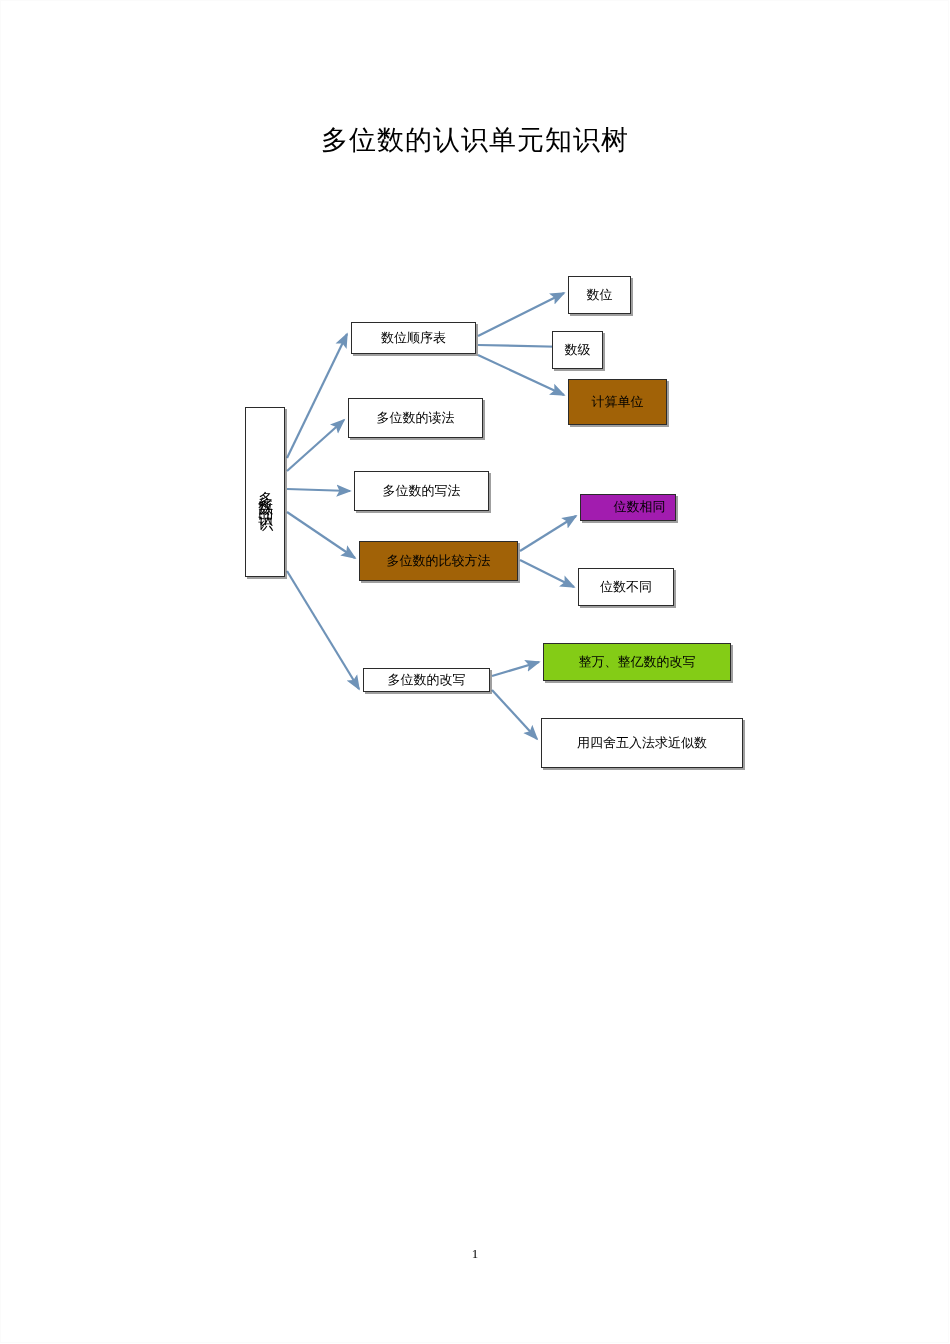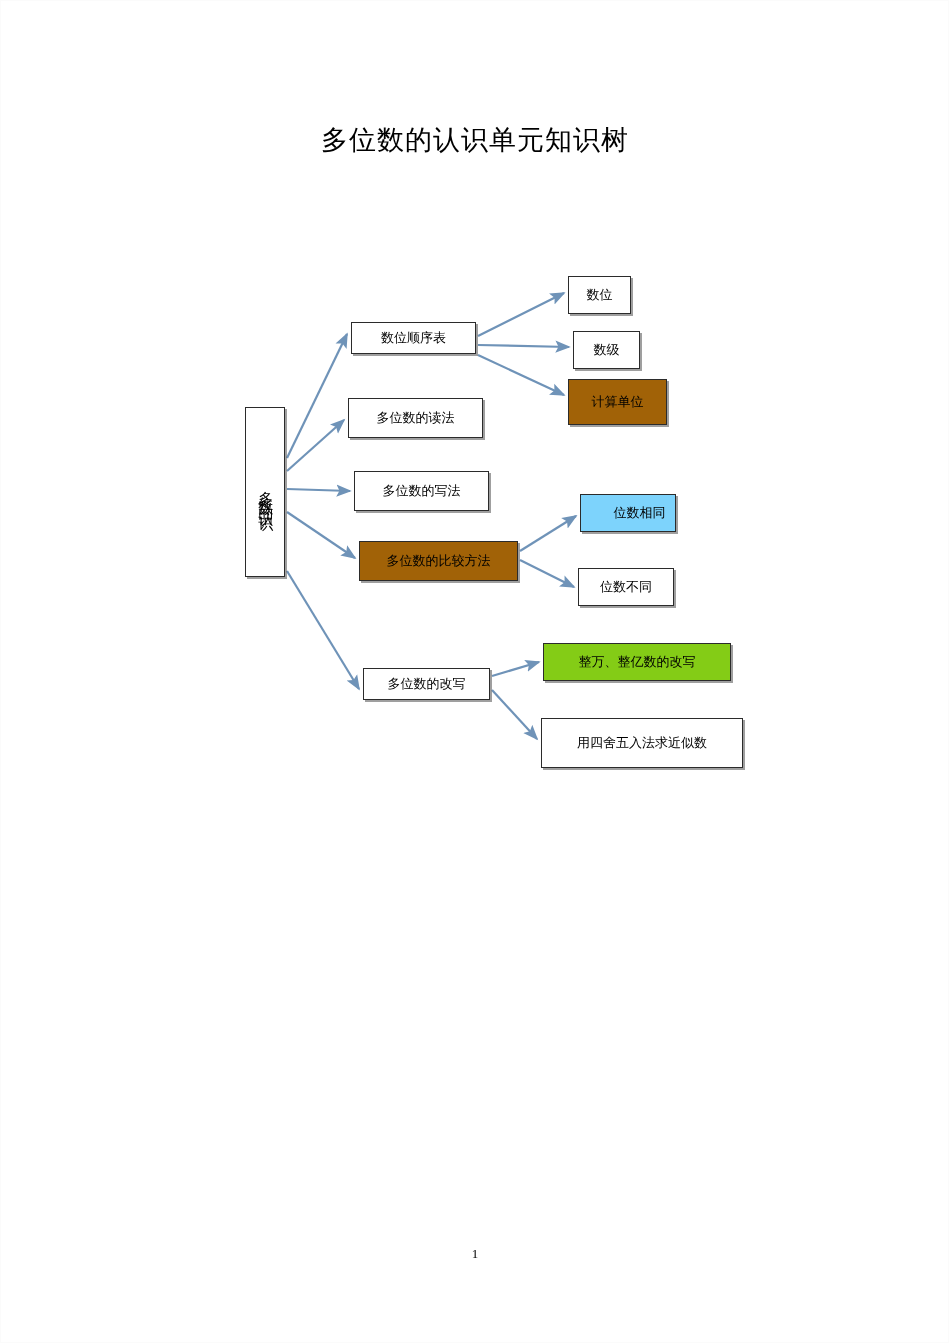--- a/index.html
+++ b/index.html
@@ -118,25 +118,25 @@
           <line x1="492" y1="676" x2="539" y2="662" stroke="#6f93b8" stroke-width="2.2" marker-end="url(#arrowhead)"></line>
           <line x1="492" y1="690" x2="537" y2="739" stroke="#6f93b8" stroke-width="2.2" marker-end="url(#arrowhead)"></line>
         </g>
     </svg>
     <div id="nodes">
         <div class="node vertical" style="left: 245px; top: 407px; width: 40px; height: 170px; border-color: rgb(43, 43, 43); background: rgb(255, 255, 255);">多位数的认识</div>
         <div class="node" style="left: 351px; top: 322px; width: 125px; height: 32px; border-color: rgb(43, 43, 43); background: rgb(255, 255, 255);">数位顺序表</div>
         <div class="node" style="left: 348px; top: 398px; width: 135px; height: 40px; border-color: rgb(43, 43, 43); background: rgb(255, 255, 255);">多位数的读法</div>
         <div class="node" style="left: 354px; top: 471px; width: 135px; height: 40px; border-color: rgb(43, 43, 43); background: rgb(255, 255, 255);">多位数的写法</div>
         <div class="node" style="left: 359px; top: 541px; width: 159px; height: 40px; border-color: rgb(43, 43, 43); background: #a16207;">多位数的比较方法</div>
-        <div class="node" style="left: 363px; top: 668px; width: 127px; height: 32px; border-color: rgb(43, 43, 43); background: rgb(255, 255, 255);">多位数的改写</div>
+        <div class="node" style="left: 363px; top: 668px; width: 127px; height: 24px; border-color: rgb(43, 43, 43); background: rgb(255, 255, 255);">多位数的改写</div>
         <div class="node" style="left: 568px; top: 276px; width: 63px; height: 38px; border-color: rgb(43, 43, 43); background: rgb(255, 255, 255);">数位</div>
-        <div class="node" style="left: 573px; top: 331px; width: 67px; height: 38px; border-color: rgb(43, 43, 43); background: rgb(255, 255, 255); text-align: center;">数级</div>
+        <div class="node" style="left: 552px; top: 331px; width: 51px; height: 38px; border-color: rgb(43, 43, 43); background: rgb(255, 255, 255); text-align: center;">数级</div>
         <div class="node" style="left: 568px; top: 379px; width: 99px; height: 46px; border-color: rgb(43, 43, 43); background: #a16207;">计算单位</div>
-        <div class="node" style="left: 580px; top: 494px; width: 96px; height: 38px; border-color: rgb(43, 43, 43); background: #7dd3fc; padding-left: 23px;">位数相同</div>
+        <div class="node" style="left: 580px; top: 494px; width: 96px; height: 27px; border-color: rgb(43, 43, 43); background: #a21caf; padding-left: 23px;">位数相同</div>
         <div class="node" style="left: 578px; top: 568px; width: 96px; height: 38px; border-color: rgb(43, 43, 43); background: rgb(255, 255, 255);">位数不同</div>
         <div class="node" style="left: 543px; top: 643px; width: 188px; height: 38px; border-color: rgb(43, 43, 43); background: #84cc16;">整万、整亿数的改写</div>
         <div class="node" style="left: 541px; top: 718px; width: 202px; height: 50px; border-color: rgb(43, 43, 43); background: rgb(255, 255, 255);">用四舍五入法求近似数</div>
       </div>
   </div>
 
   <div id="page-number">1</div>
 
 </div>
 

